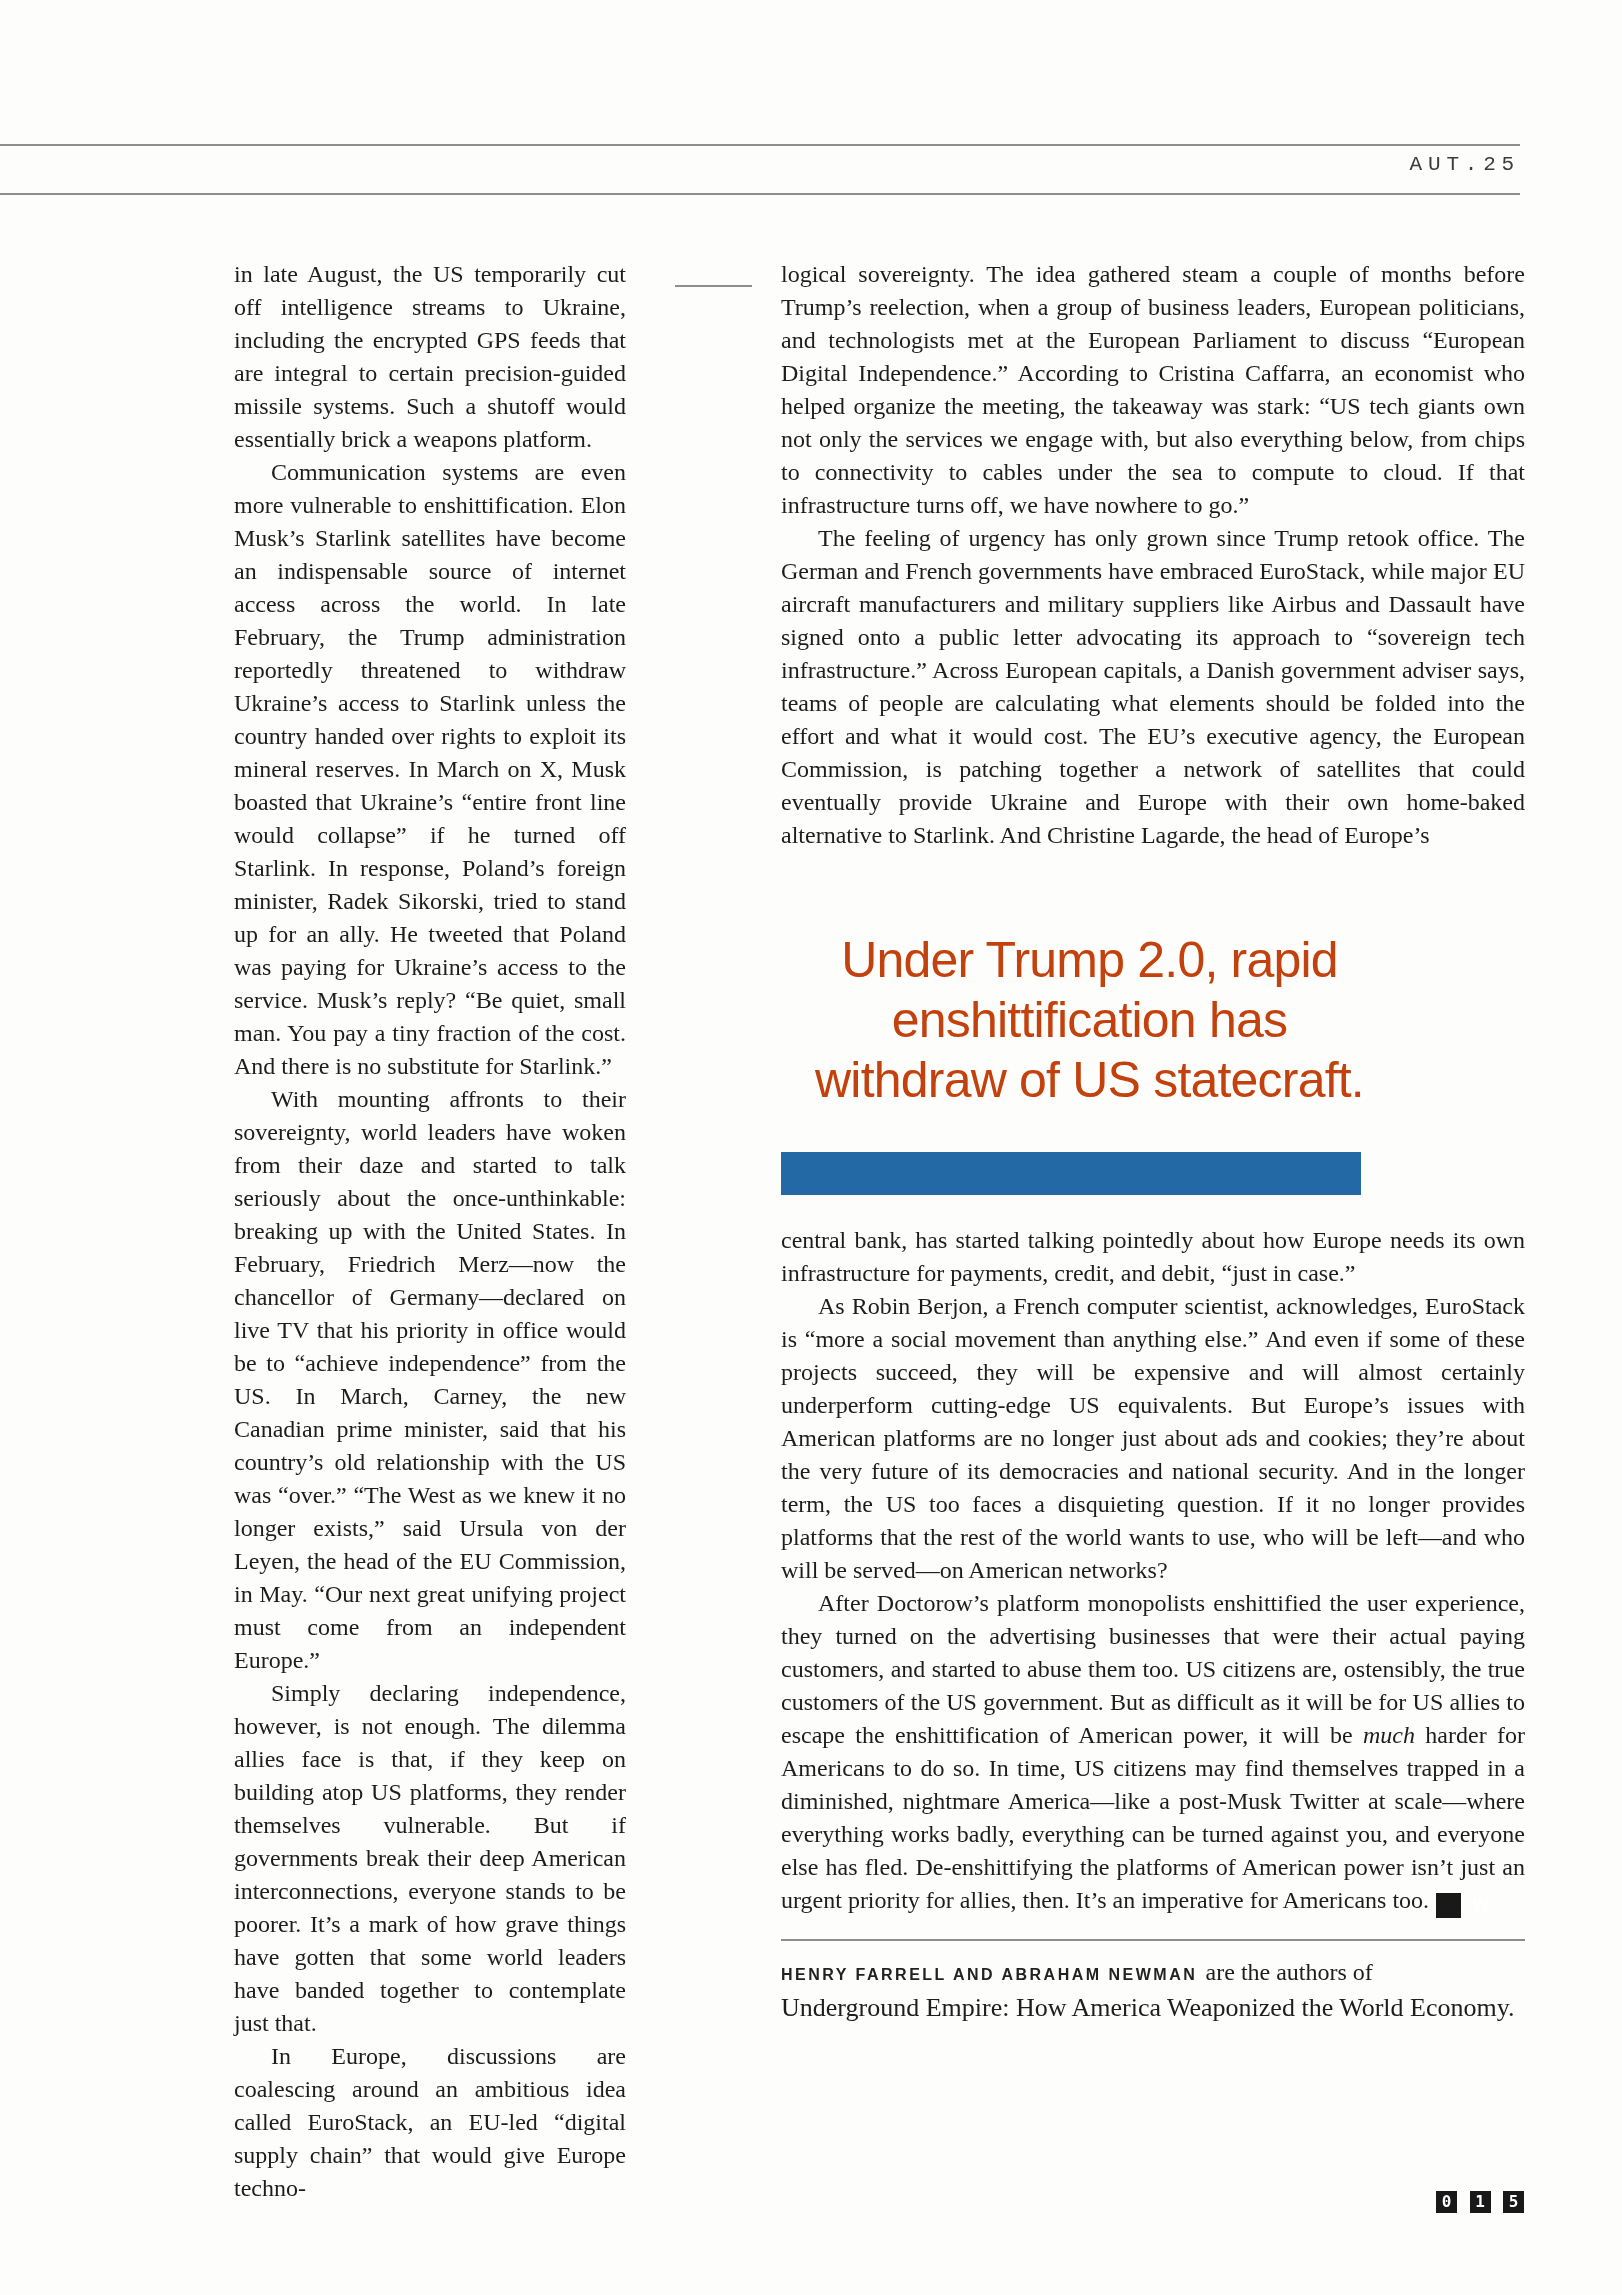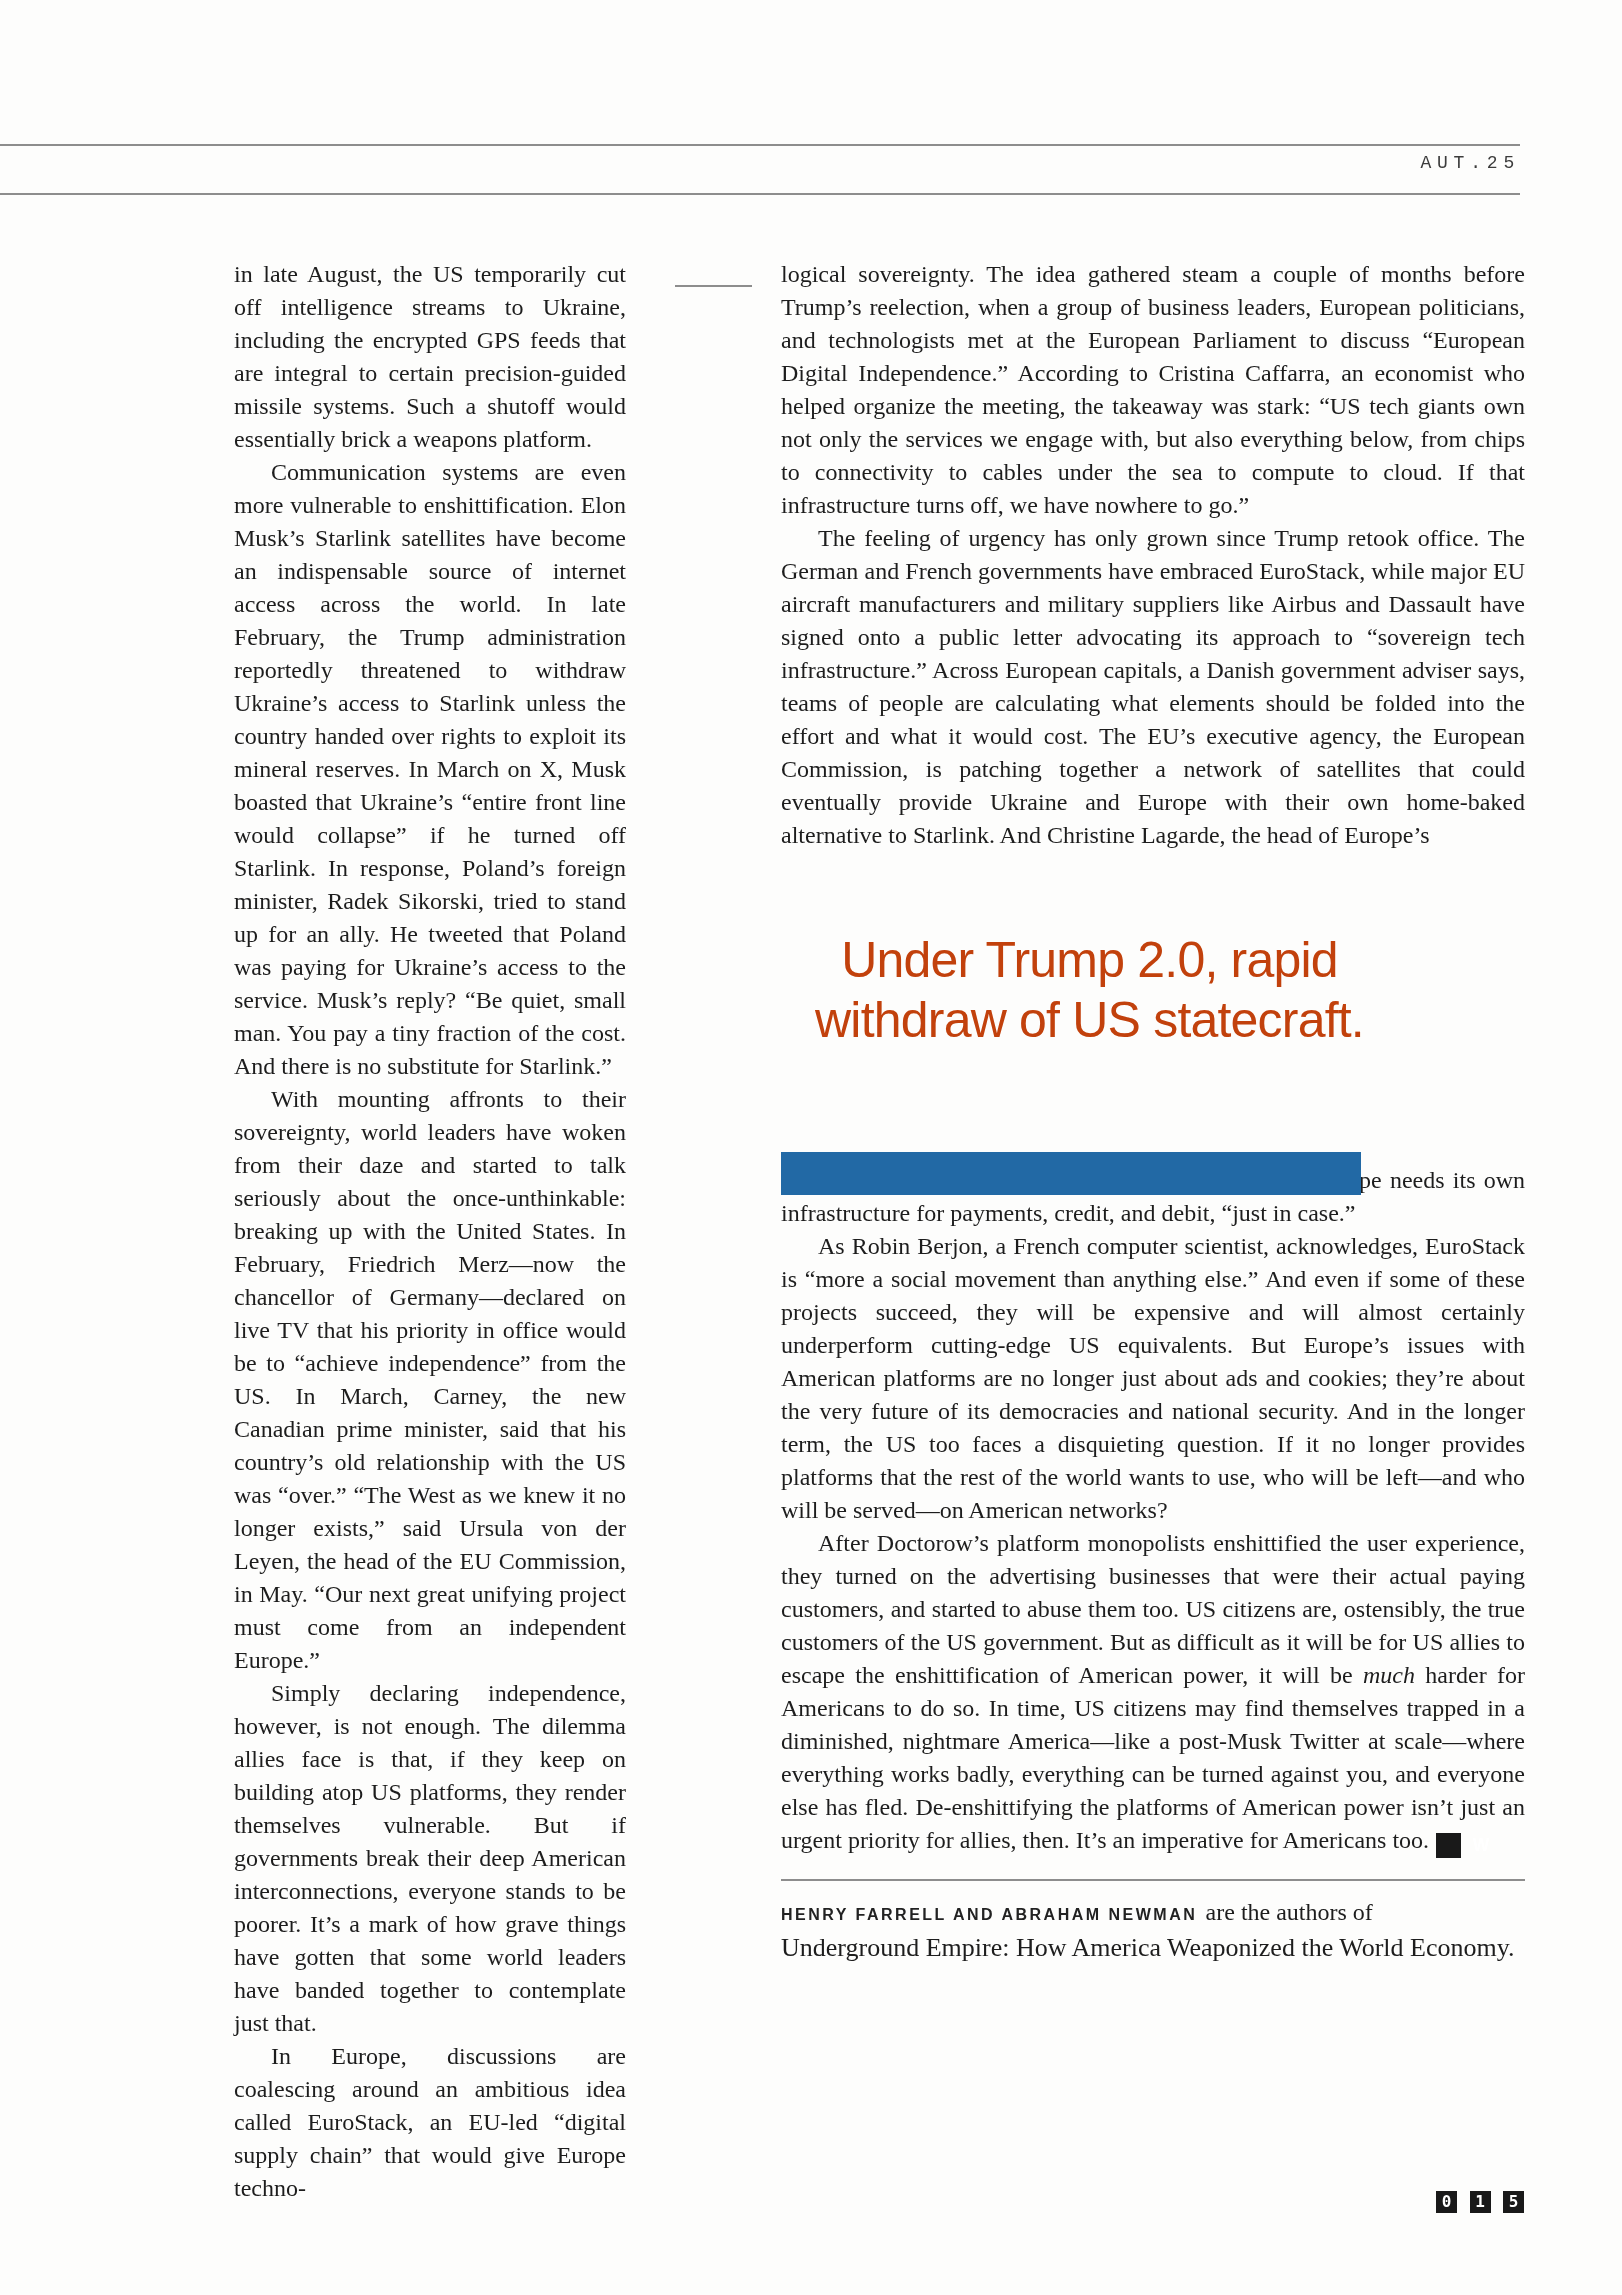--- a/index.html
+++ b/index.html
@@ -13,21 +13,21 @@
     overflow: hidden;
   }
   .hrule { position: absolute; height: 1.7px; background: #8d8d8d; }
   .rule-top-1 { left: 0; top: 144px; width: 1520px; }
   .rule-top-2 { left: 0; top: 193px; width: 1520px; }
   .folio {
     position: absolute;
     left: 1267px; top: 153px; width: 253px;
     text-align: right;
     font-family: "Liberation Mono", monospace;
-    font-size: 18px;
+    font-size: 21px;
     letter-spacing: 5.8px;
     color: #3c3c3c;
   }
   .col-dash { position: absolute; left: 675px; top: 285px; width: 77px; height: 1.7px; background: #8d8d8d; }
 
   .col {
     position: absolute;
     top: 258px;
     font-size: 24px;
     line-height: 33px;
@@ -129,20 +129,21 @@
     <p class="para indent">In Europe, discussions are coalescing around an ambitious idea called EuroStack, an EU-led “digital supply chain” that would give Europe techno-</p>
   </div>
 
   <div class="col col-right">
     <p class="para">logical sovereignty. The idea gathered steam a couple of months before Trump’s reelection, when a group of business leaders, European politicians, and technologists met at the European Parliament to discuss “European Digital Independence.” According to Cristina Caffarra, an economist who helped organize the meeting, the takeaway was stark: “US tech giants own not only the services we engage with, but also everything below, from chips to connectivity to cables under the sea to compute to cloud. If that infrastructure turns off, we have nowhere to go.”</p>
     <p class="para indent">The feeling of urgency has only grown since Trump retook office. The German and French governments have embraced EuroStack, while major EU aircraft manufacturers and military suppliers like Airbus and Dassault have signed onto a public letter advocating its approach to “sovereign tech infrastructure.” Across European capitals, a Danish government adviser says, teams of people are calculating what elements should be folded into the effort and what it would cost. The EU’s executive agency, the European Commission, is patching together a network of satellites that could eventually provide Ukraine and Europe with their own home-baked alternative to Starlink. And Christine Lagarde, the head of Europe’s</p>
 
     <div class="quote">
       <div class="quote-bar"></div>
       <div class="quote-line">Under Trump 2.0, rapid</div>
+      <div class="quote-line">enshittification has</div>
       <div class="quote-line">withdraw of US statecraft.</div>
     </div>
 
     <p class="para">central bank, has started talking pointedly about how Europe needs its own infrastructure for payments, credit, and debit, “just in case.”</p>
     <p class="para indent">As Robin Berjon, a French computer scientist, acknowledges, EuroStack is “more a social movement than anything else.” And even if some of these projects succeed, they will be expensive and will almost certainly underperform cutting-edge US equivalents. But Europe’s issues with American platforms are no longer just about ads and cookies; they’re about the very future of its democracies and national security. And in the longer term, the US too faces a disquieting question. If it no longer provides platforms that the rest of the world wants to use, who will be left—and who will be served—on American networks?</p>
 
     <p class="para indent"><span>After Doctorow’s platform monopolists enshittified the user experience, they turned on the advertising businesses that were their actual paying customers, and started to abuse them too. US citizens are, ostensibly, the true customers of the US government. But as difficult as it will be for US allies to escape the enshittification of American power, it will be </span><span class="italic">much</span><span> harder for Americans to do so. In time, US citizens may find themselves trapped in a diminished, nightmare America—like a post-Musk Twitter at scale—where everything works badly, everything can be turned against you, and everyone else has fled. De-enshittifying the platforms of American power isn’t just an urgent priority for allies, then. It’s an imperative for Americans too.</span><span class="endmark">W</span></p>
 
     <div class="byline-rule"></div>
 

